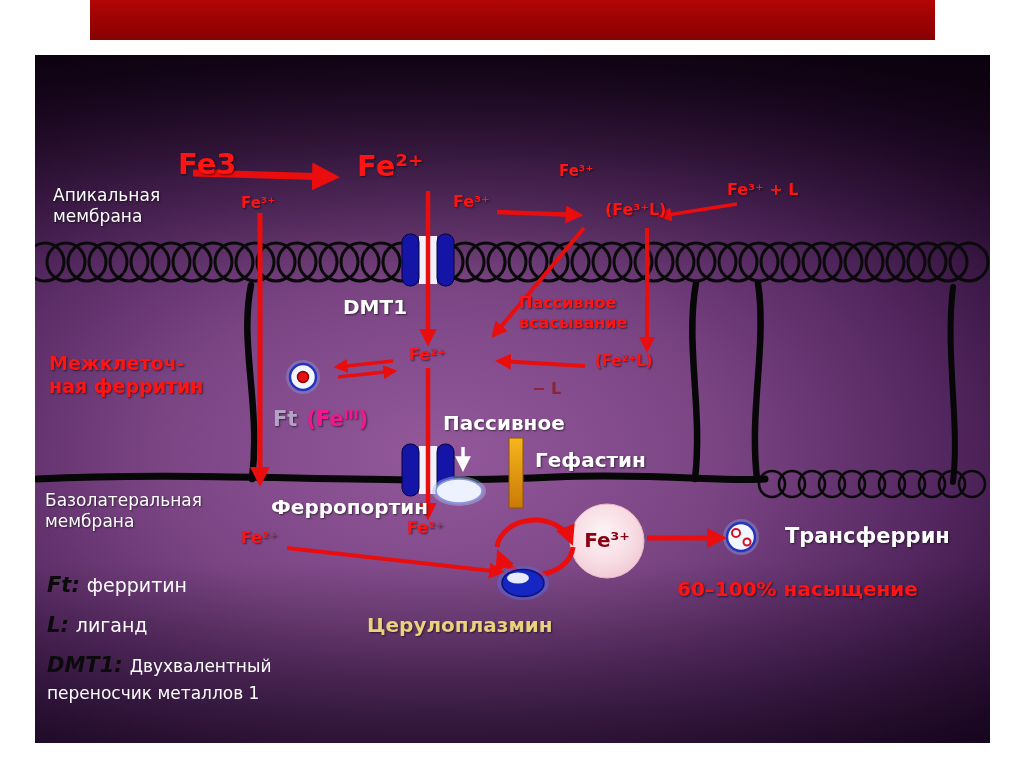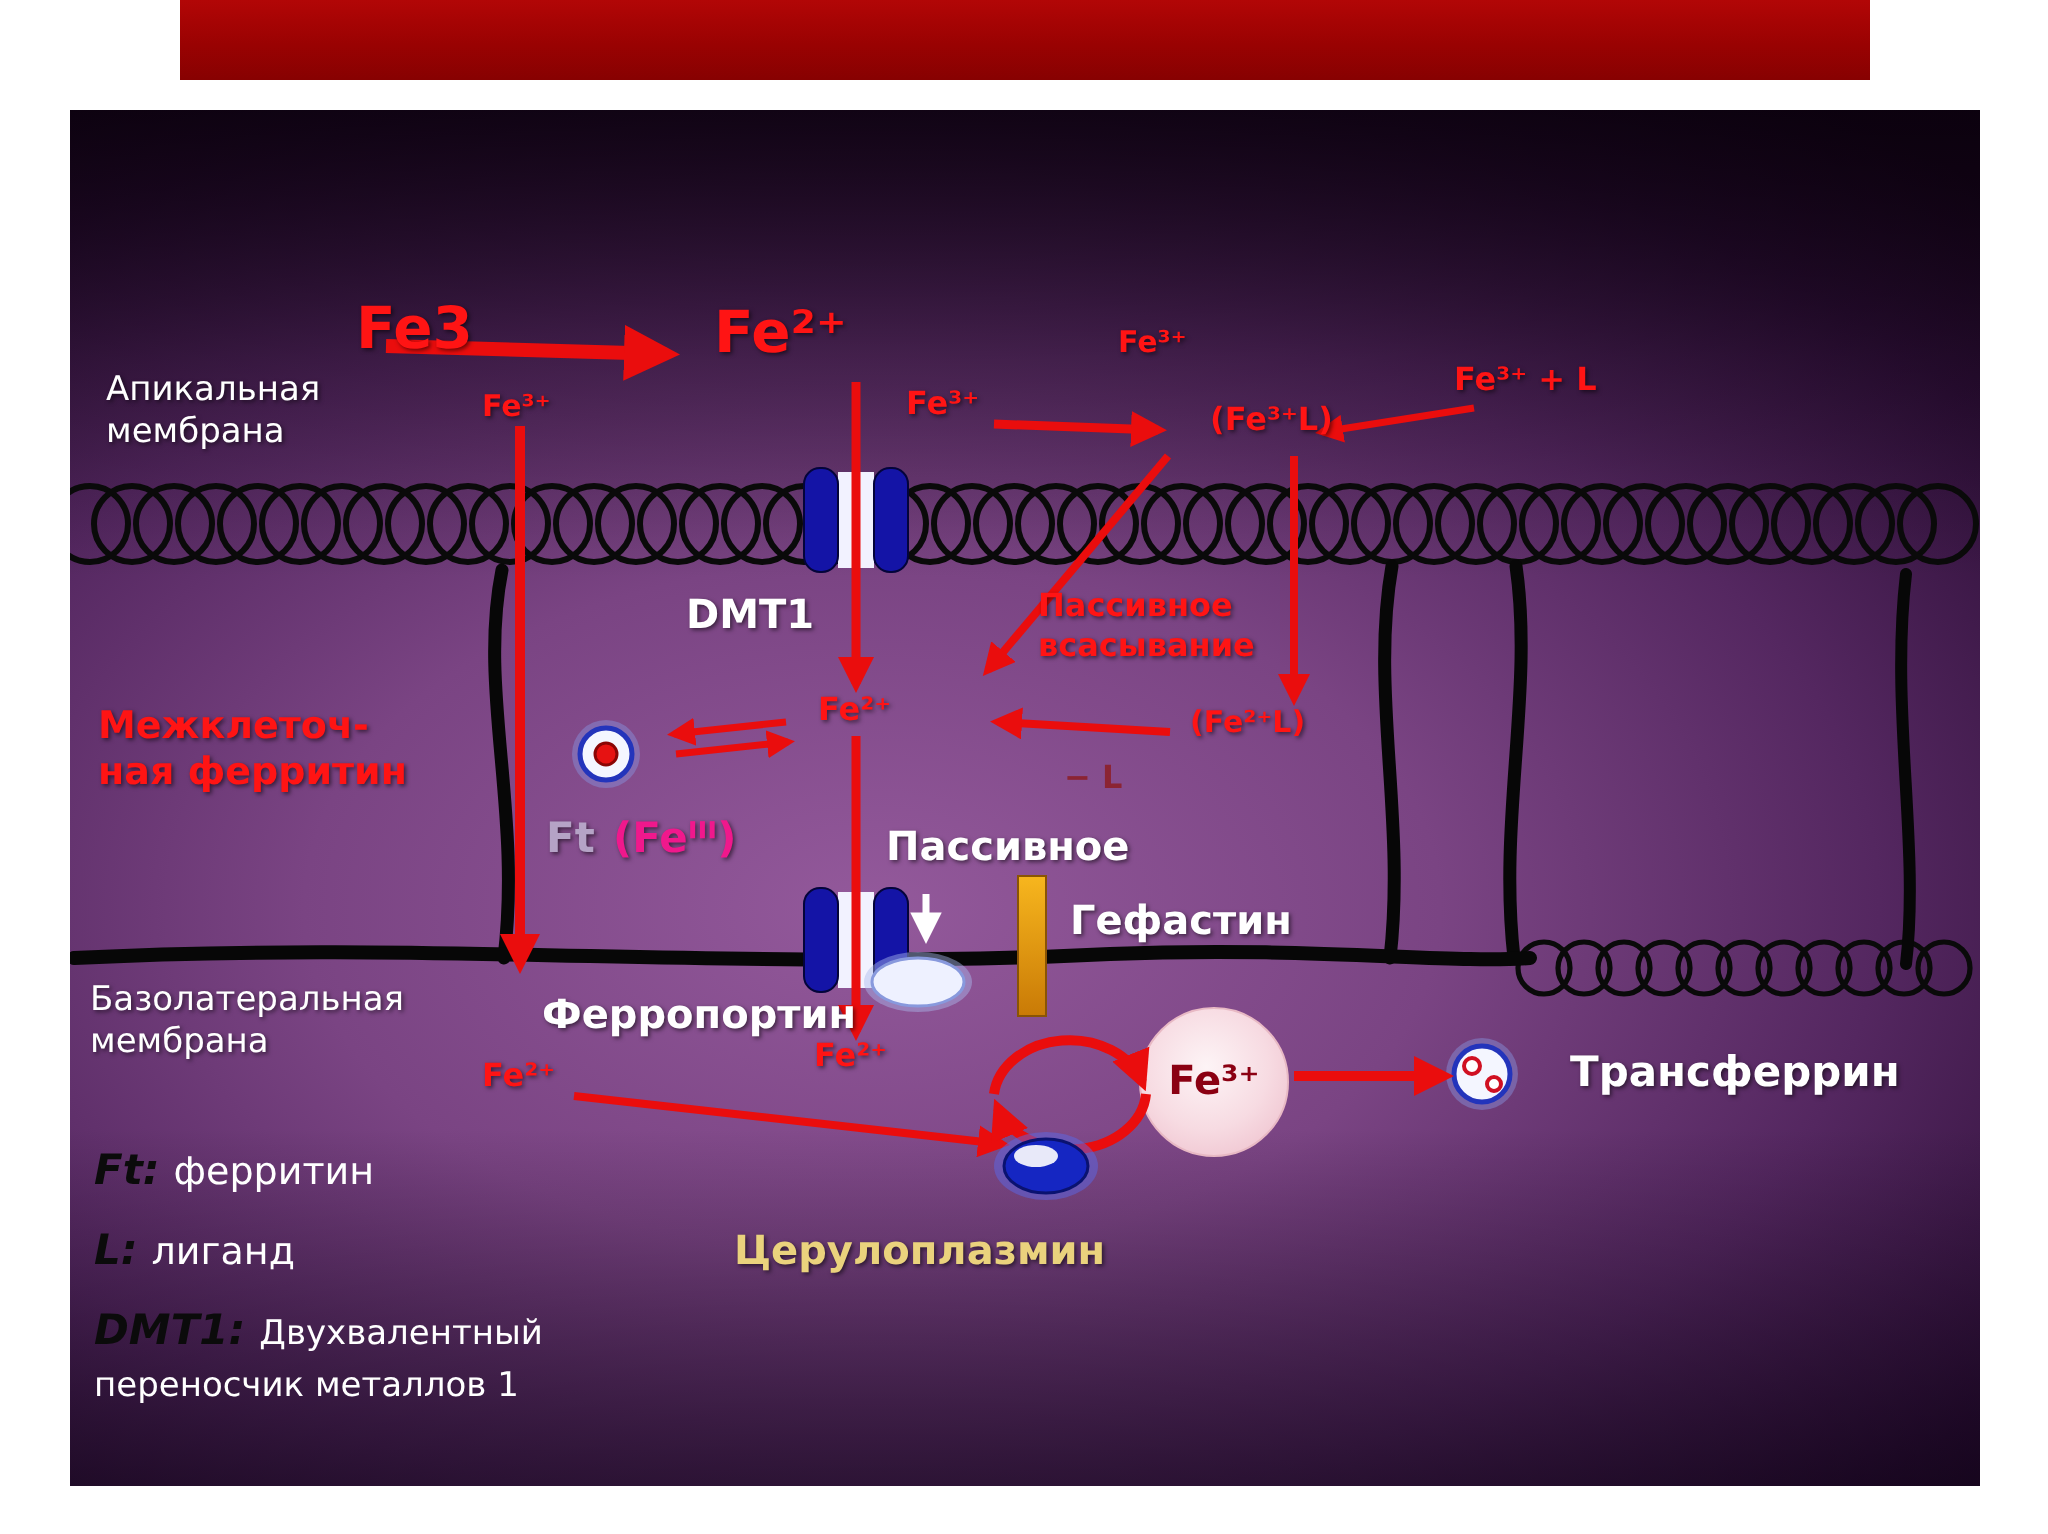--- a/index.html
+++ b/index.html
@@ -222,20 +222,21 @@
       <div>Базолатеральная</div>
       <div>мембрана</div>
     </div>
 
     <div class="lbl red bold sh" style="left:206px;top:473px;font-size:16px">Fe²⁺</div>
     <div class="lbl red bold sh" style="left:372px;top:463px;font-size:16px">Fe²⁺</div>
 
     <div class="lbl bold" style="left:544px;top:473px;width:56px;text-align:center;font-size:20px;color:#8b0012">Fe³⁺</div>
 
     <div class="lbl white bold sh" style="left:750px;top:469px;font-size:21px">Трансферрин</div>
+    <div class="lbl red bold sh" style="left:642px;top:522px;font-size:20px">60–100% насыщение</div>
     <div class="lbl bold sh" style="left:332px;top:558px;font-size:20px;color:#ead27d">Церулоплазмин</div>
 
     <div class="lbl" style="left:12px;top:518px">
       <span class="term">Ft:</span><span class="def">ферритин</span>
     </div>
     <div class="lbl" style="left:12px;top:558px">
       <span class="term">L:</span><span class="def">лиганд</span>
     </div>
     <div class="lbl" style="left:12px;top:598px">
       <span class="term">DMT1:</span><span class="def-sm">Двухвалентный</span>

